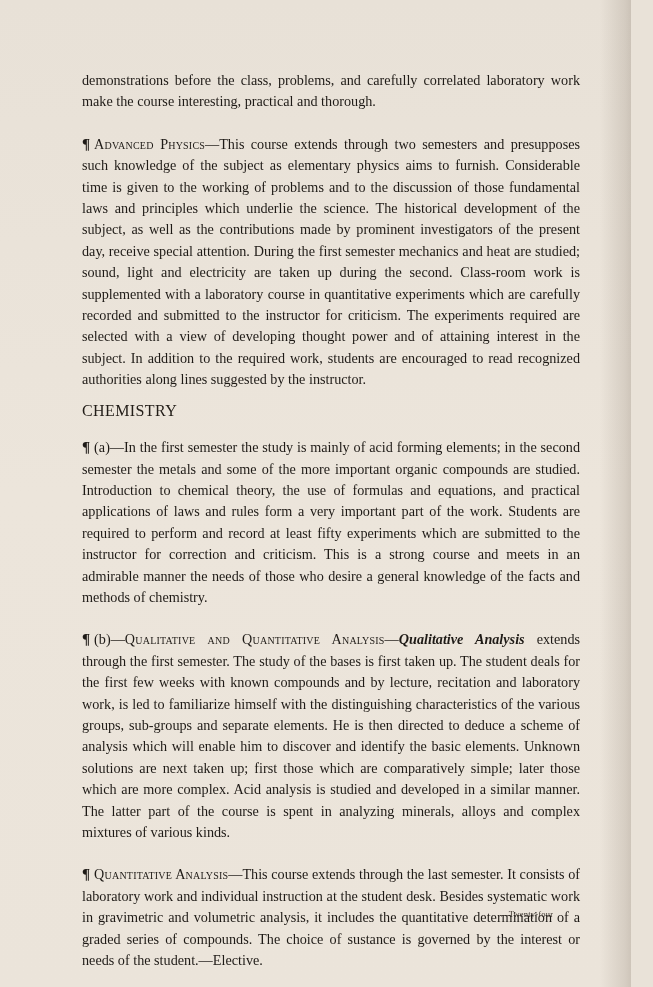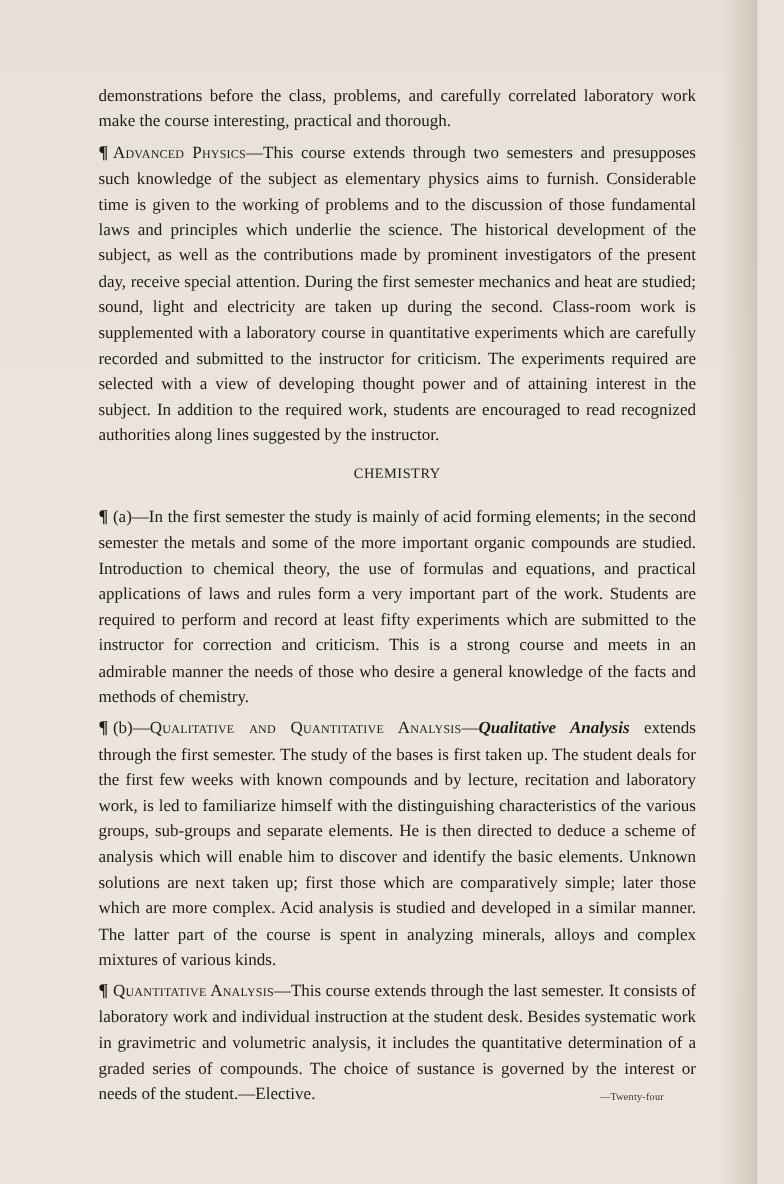--- a/index.html
+++ b/index.html
@@ -30,38 +30,38 @@
     font-size: 14.2px;
     line-height: 21.4px;
     color: #1e1a16;
     text-align: justify;
     hyphens: manual;
   }
   .para {
     margin: 0;
   }
   .para.gap {
-    margin-top: 5px;
+    margin-top: 21px;
   }
   .pilcrow {
     font-weight: bold;
     font-size: 15px;
     margin-right: 4px;
   }
   .sc {
     font-variant: small-caps;
     letter-spacing: 0.2px;
   }
   .it {
     font-style: italic;
     font-weight: bold;
   }
   .section-heading {
-    text-align: center;
-    font-size: 12px;
+    text-align: left;
+    font-size: 16px;
     letter-spacing: 0.4px;
     margin: 9px 0 16px 0;
     color: #221d18;
   }
   .page-number {
     position: absolute;
     left: 500px;
     top: 909px;
     font-family: Liberation Serif, serif;
     font-size: 8.5px;

